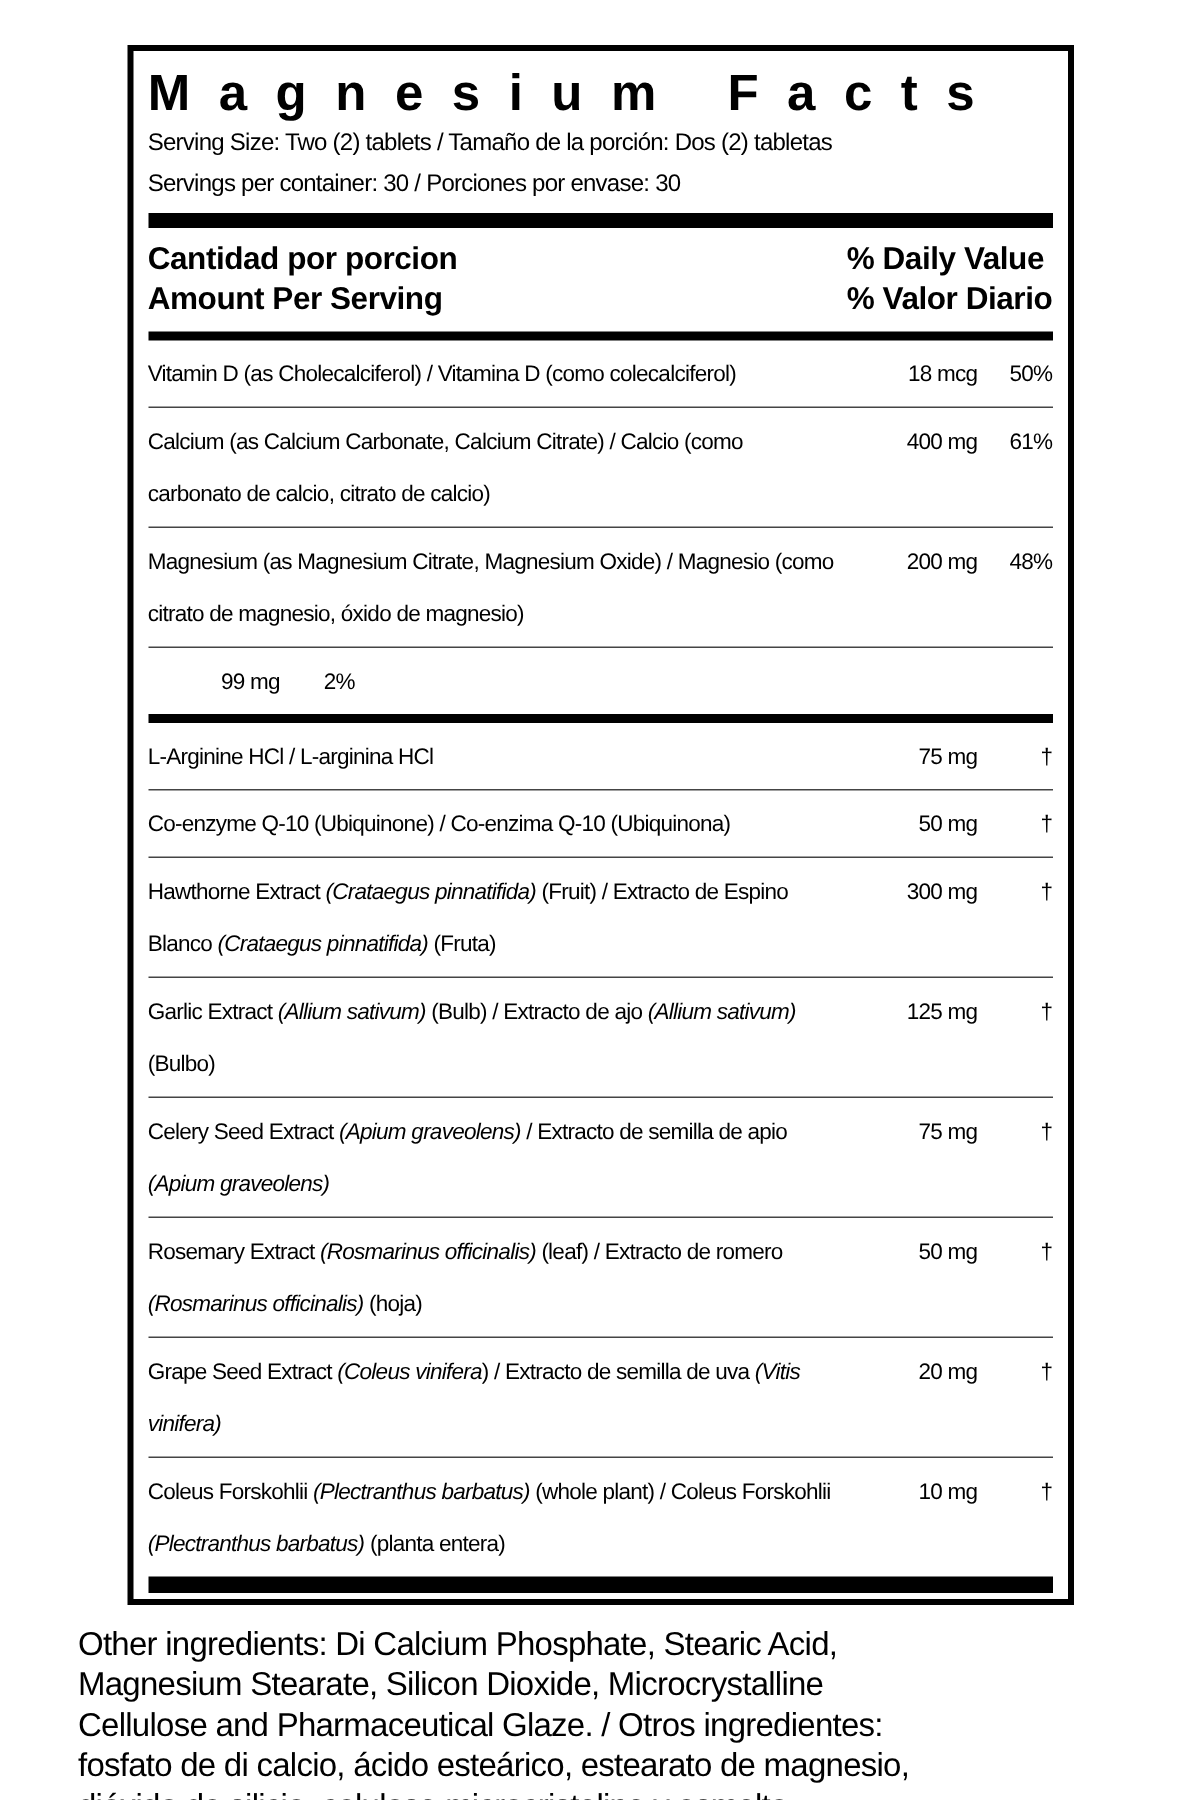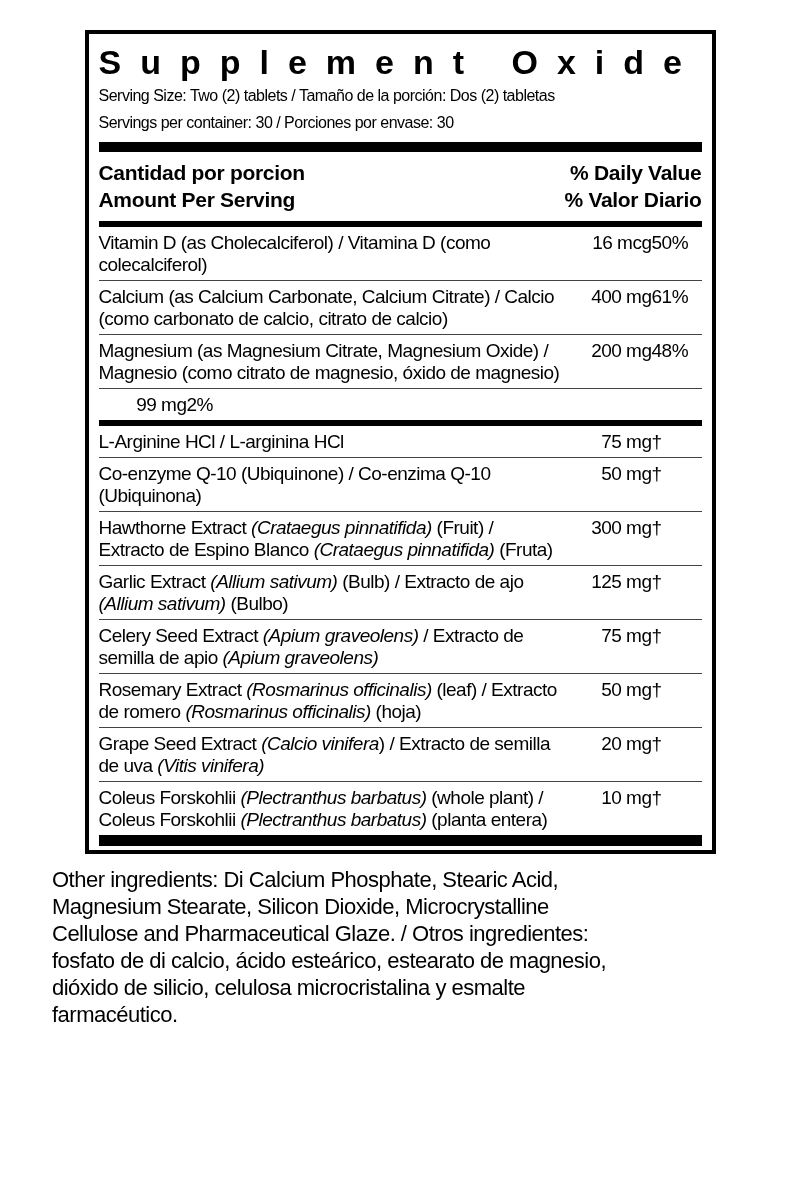--- a/index.html
+++ b/index.html
@@ -49,55 +49,55 @@
   .header-row {
     display: flex;
     justify-content: space-between;
     align-items: flex-start;
     padding: 7px 0 8px 0;
     font-weight: bold;
     font-size: 21px;
     line-height: 27px;
     letter-spacing: -0.3px;
   }
-  .header-right { text-align: right; }
+  .header-right { }
   .rows { }
   .row {
     display: flex;
     align-items: flex-start;
     padding: 5px 0 4px 0;
-    font-size: 19px;
-    line-height: 22px;
+    font-size: 15px;
+    line-height: 35px;
     letter-spacing: -0.5px;
     border-top: 1px solid #444;
   }
   .rows .row:first-child { border-top: none; }
   .row-name  { flex: 1 1 auto; padding-right: 4px; }
   .row-amount{ width: 88px; text-align: right; white-space: nowrap; flex: 0 0 auto; }
-  .row-dv    { width: 50px; text-align: left; white-space: nowrap; flex: 0 0 auto; }
+  .row-dv    { width: 50px; text-align: right; white-space: nowrap; flex: 0 0 auto; }
   .footnote {
     font-size: 19px;
     line-height: 26px;
     letter-spacing: -0.4px;
     padding: 8px 0 6px 0;
     white-space: nowrap;
   }
   .other-ingredients {
     width: 585px;
     margin: 12px 0 0 52px;
     font-size: 22px;
     line-height: 27px;
     letter-spacing: -0.5px;
   }
 </style>
 </head>
 <body>
 
 <div class="label-box">
-  <div class="title-en">Supplement Oxide</div>
+  <div class="title-en">Magnesium Facts</div>
   <div class="serving-line">Serving Size: Two (2) tablets / Tamaño de la porción: Dos (2) tabletas</div>
   <div class="serving-line">Servings per container: 30 / Porciones por envase: 30</div>
 
   <div class="bar bar-thick"></div>
 
   <div class="header-row">
     <div class="header-left">
       <div>Cantidad por porcion</div>
       <div>Amount Per Serving</div>
     </div>
@@ -105,21 +105,21 @@
       <div>% Daily Value</div>
       <div>% Valor Diario</div>
     </div>
   </div>
 
   <div class="bar bar-medium"></div>
 
   <div class="rows" id="nutrient-rows">
       <div class="row">
         <div class="row-name"><span>Vitamin D (as Cholecalciferol) / Vitamina D (como colecalciferol)</span></div>
-        <div class="row-amount">16 mcg</div>
+        <div class="row-amount">18 mcg</div>
         <div class="row-dv">50%</div>
       </div>
       <div class="row">
         <div class="row-name"><span>Calcium (as Calcium Carbonate, Calcium Citrate) / Calcio (como carbonato de calcio, citrato de calcio)</span></div>
         <div class="row-amount">400 mg</div>
         <div class="row-dv">61%</div>
       </div>
       <div class="row">
         <div class="row-name"><span>Magnesium (as Magnesium Citrate, Magnesium Oxide) / Magnesio (como citrato de magnesio, óxido de magnesio)</span></div>
         <div class="row-amount">200 mg</div>
@@ -158,21 +158,21 @@
         <div class="row-name"><span>Celery Seed Extract </span><span style="font-style: italic;">(Apium graveolens)</span><span> / Extracto de semilla de apio </span><span style="font-style: italic;">(Apium graveolens)</span></div>
         <div class="row-amount">75 mg</div>
         <div class="row-dv">†</div>
       </div>
       <div class="row">
         <div class="row-name"><span>Rosemary Extract </span><span style="font-style: italic;">(Rosmarinus officinalis)</span><span> (leaf) / Extracto de romero </span><span style="font-style: italic;">(Rosmarinus officinalis)</span><span> (hoja)</span></div>
         <div class="row-amount">50 mg</div>
         <div class="row-dv">†</div>
       </div>
       <div class="row">
-        <div class="row-name"><span>Grape Seed Extract </span><span style="font-style: italic;">(Calcio vinifera</span><span>) / Extracto de semilla de uva </span><span style="font-style: italic;">(Vitis vinifera)</span></div>
+        <div class="row-name"><span>Grape Seed Extract </span><span style="font-style: italic;">(Coleus vinifera</span><span>) / Extracto de semilla de uva </span><span style="font-style: italic;">(Vitis vinifera)</span></div>
         <div class="row-amount">20 mg</div>
         <div class="row-dv">†</div>
       </div>
       <div class="row">
         <div class="row-name"><span>Coleus Forskohlii </span><span style="font-style: italic;">(Plectranthus barbatus)</span><span> (whole plant) / Coleus Forskohlii </span><span style="font-style: italic;">(Plectranthus barbatus)</span><span> (planta entera)</span></div>
         <div class="row-amount">10 mg</div>
         <div class="row-dv">†</div>
       </div>
     </div>
 

